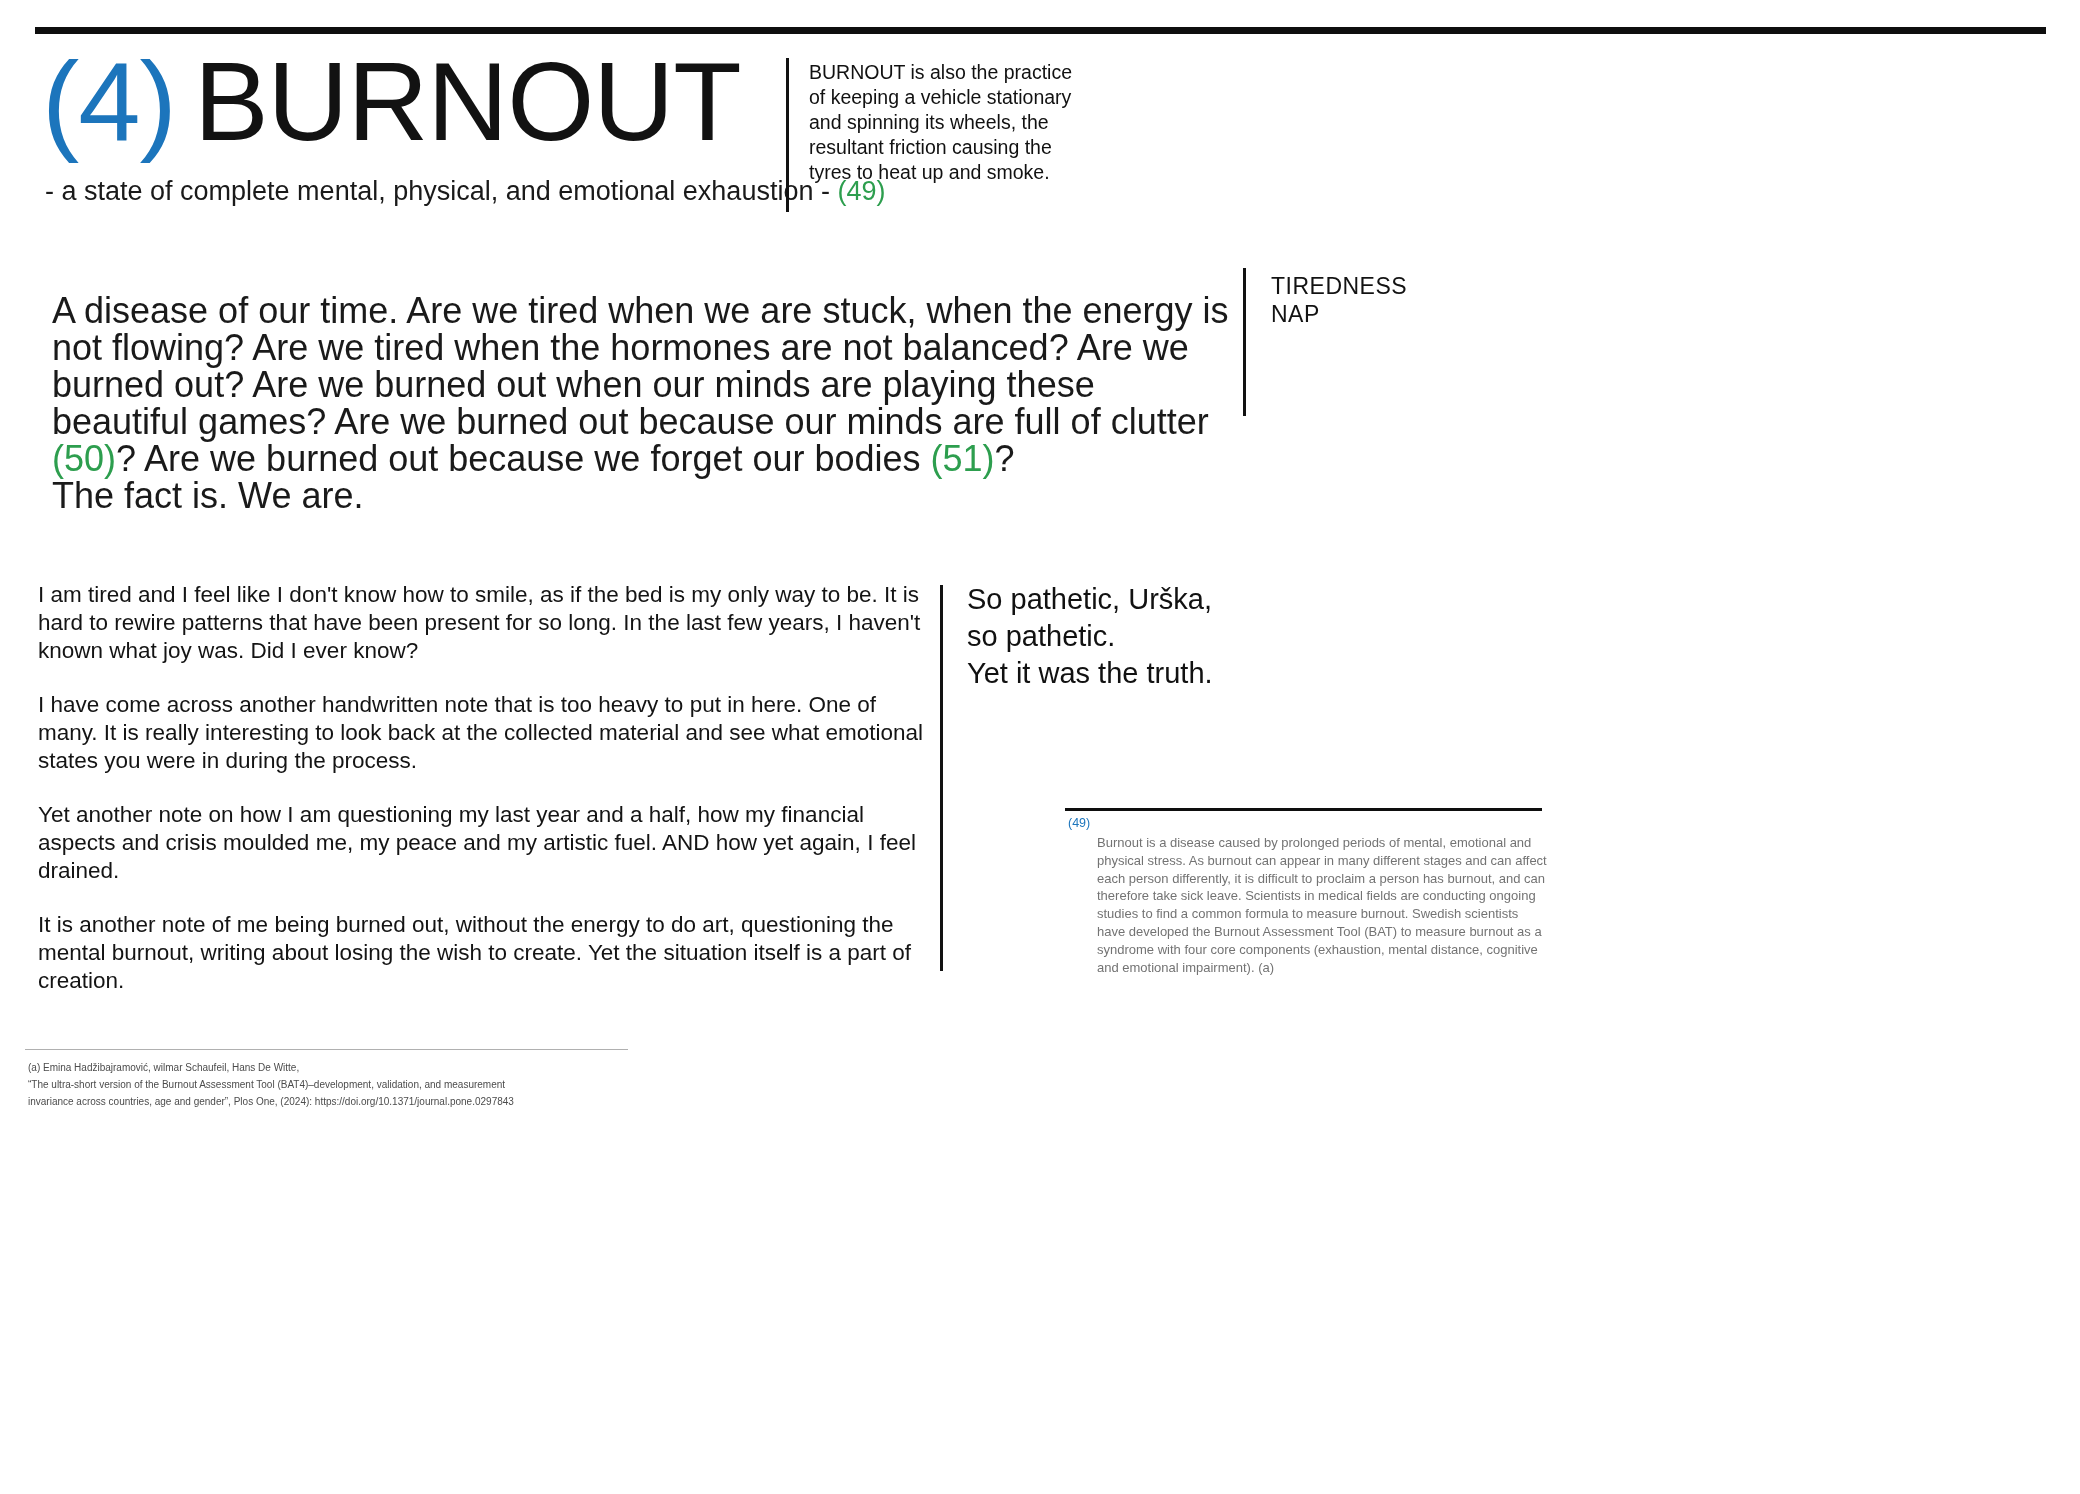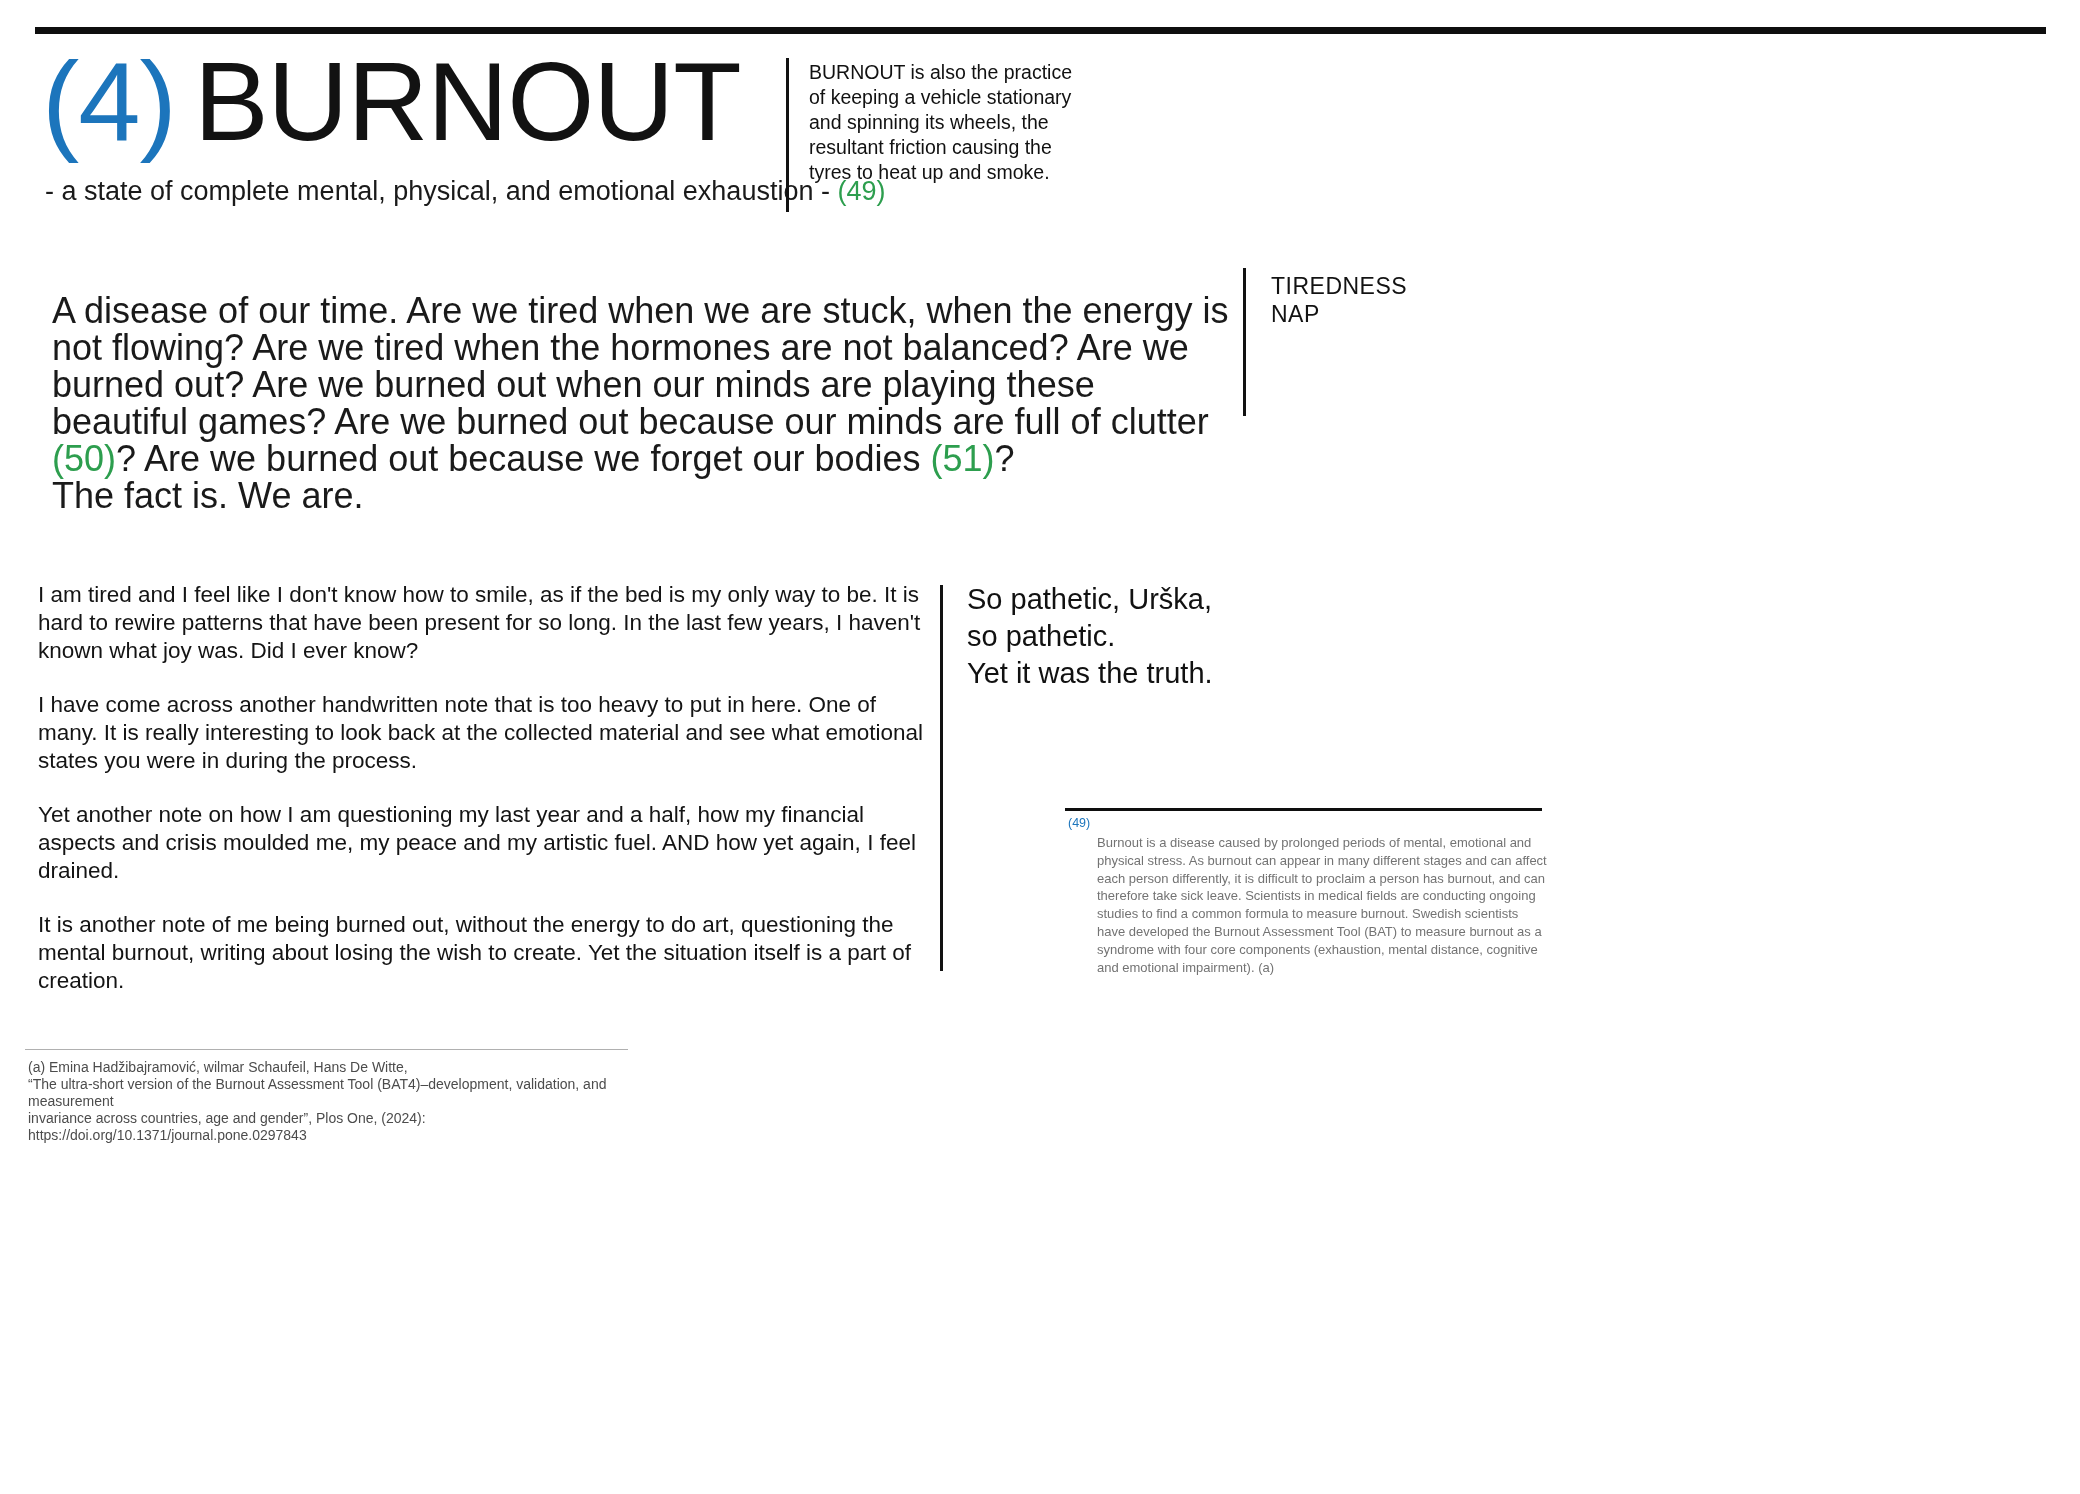--- a/index.html
+++ b/index.html
@@ -44,21 +44,21 @@
   .journal p { margin-bottom: 26px; }
 
   .quote-divider { left: 940px; top: 585px; width: 3px; height: 386px; background: #121212; }
   .pull-quote { left: 967px; top: 581px; font-size: 29px; line-height: 37px; color: #111; }
 
   .fn-rule { left: 1065px; top: 808px; width: 477px; height: 3px; background: #0e0e0e; }
   .fn-label { left: 1068px; top: 816px; font-size: 12.5px; color: var(--blue, #1c75bc); }
   .fn-text { left: 1097px; top: 834px; width: 450px; font-size: 13px; line-height: 17.8px; color: #737373; }
 
   .src-rule { left: 25px; top: 1049px; width: 603px; height: 1px; background: #b0b0b0; }
-  .src { left: 28px; top: 1059px; width: 660px; font-size: 14px; line-height: 17px; color: #4c4c4c; }
+  .src { left: 28px; top: 1059px; width: 660px; font-size: 10px; line-height: 17px; color: #4c4c4c; }
 </style>
 </head>
 <body>
 
 <div class="page">
 
   <div class="abs rule-top"></div>
 
   <h1 class="abs chapter-title"><span class="chapter-number">(4)</span><span class="chapter-word">BURNOUT</span></h1>
 

